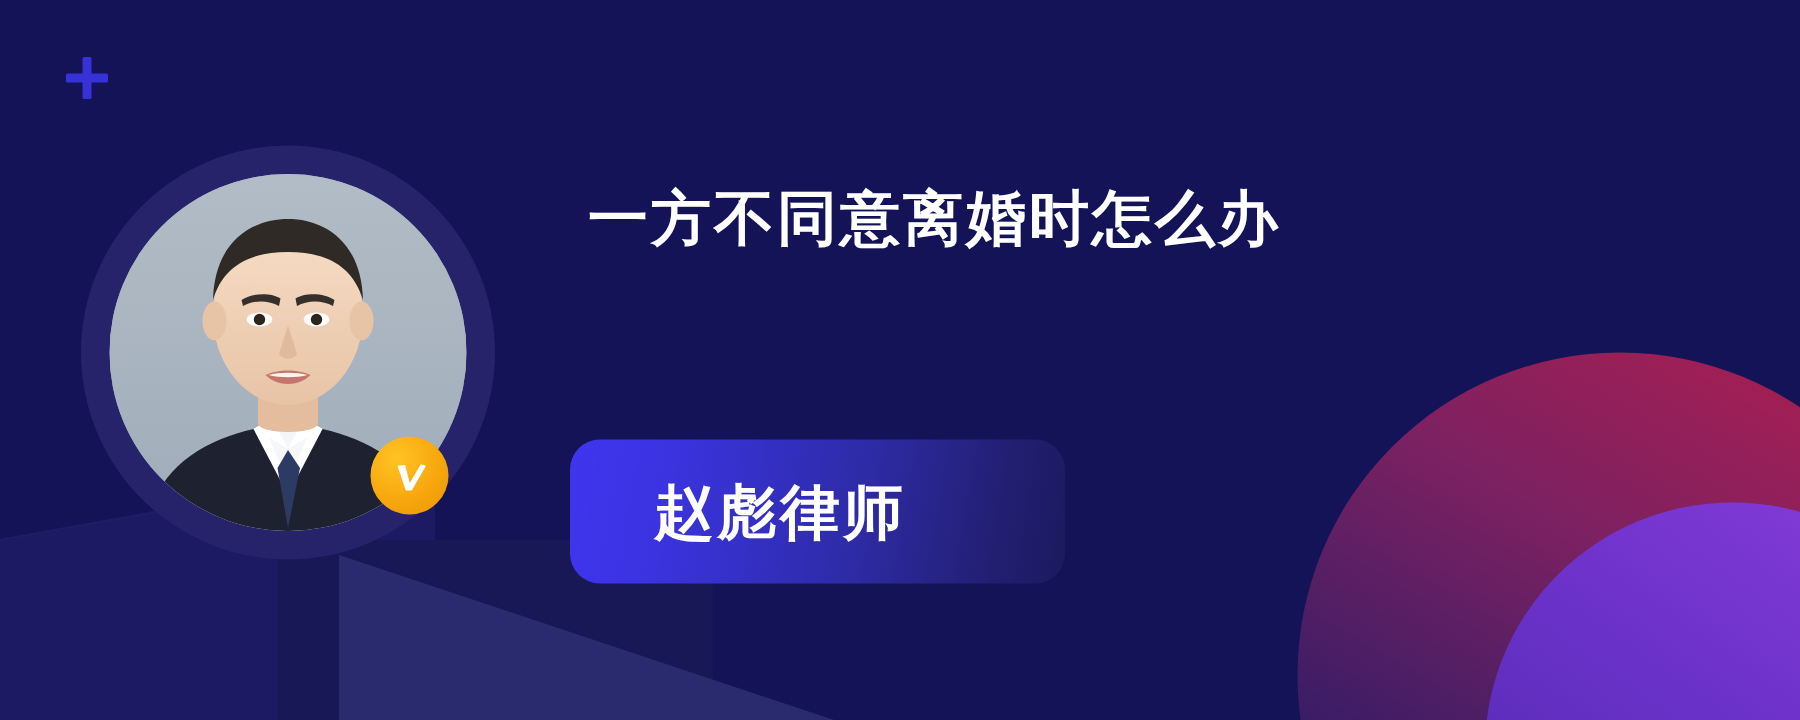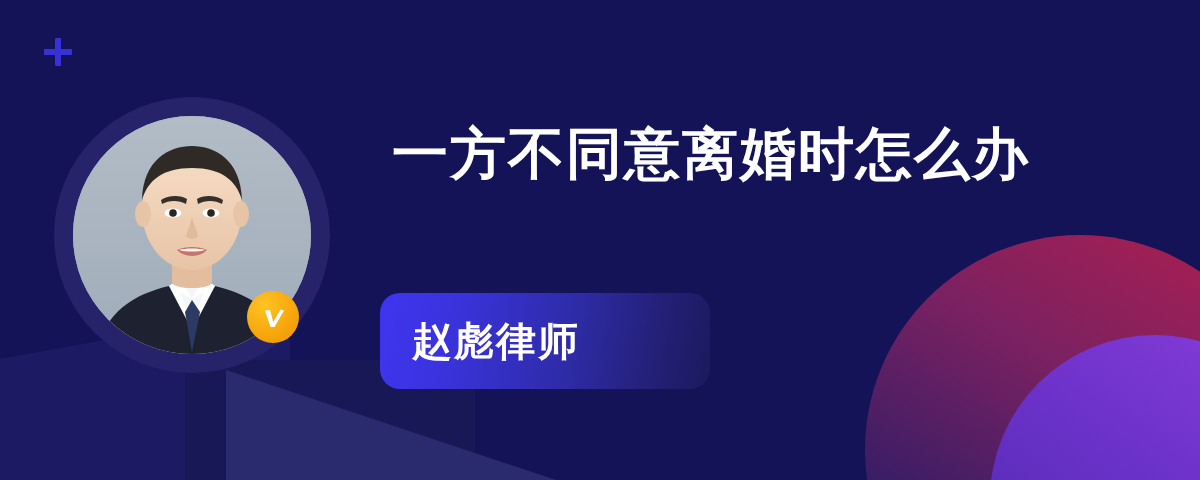--- a/index.html
+++ b/index.html
@@ -104,36 +104,36 @@
     border-radius:50%;
     background:radial-gradient(circle at 34% 28%, #ffc324 0%, #f7a60c 58%, #ea9505 100%);
     display:flex; align-items:center; justify-content:center;
   }
   .verified-badge svg { width:30px; height:30px; display:block; }
 
   
   .headline {
     position:absolute;
     left:392px; top:126px;
-    font-size:56px;
+    font-size:40px;
     line-height:1.0;
     font-weight:bold;
     color:#ffffff;
     letter-spacing:2px;
     white-space:nowrap;
     font-family:"DejaVu Sans","Liberation Sans",sans-serif;
   }
 
   .name-chip {
     position:absolute;
     left:380px; top:293px;
     width:330px; height:96px;
     border-radius:20px;
     background:linear-gradient(100deg,#3f35f0 0%,#3a33dd 22%,#2e2ba6 58%,#221f73 85%,#1b1a5e 100%);
-    display:flex; align-items:center;
+    display:flex; align-items:center;padding-left:24px;
   }
   .name-chip-label {
     margin-left:32px;
     font-size:40px;
     font-weight:bold;
     color:#ffffff;
     letter-spacing:2px;
     white-space:nowrap;
     font-family:"DejaVu Sans","Liberation Sans",sans-serif;
   }

